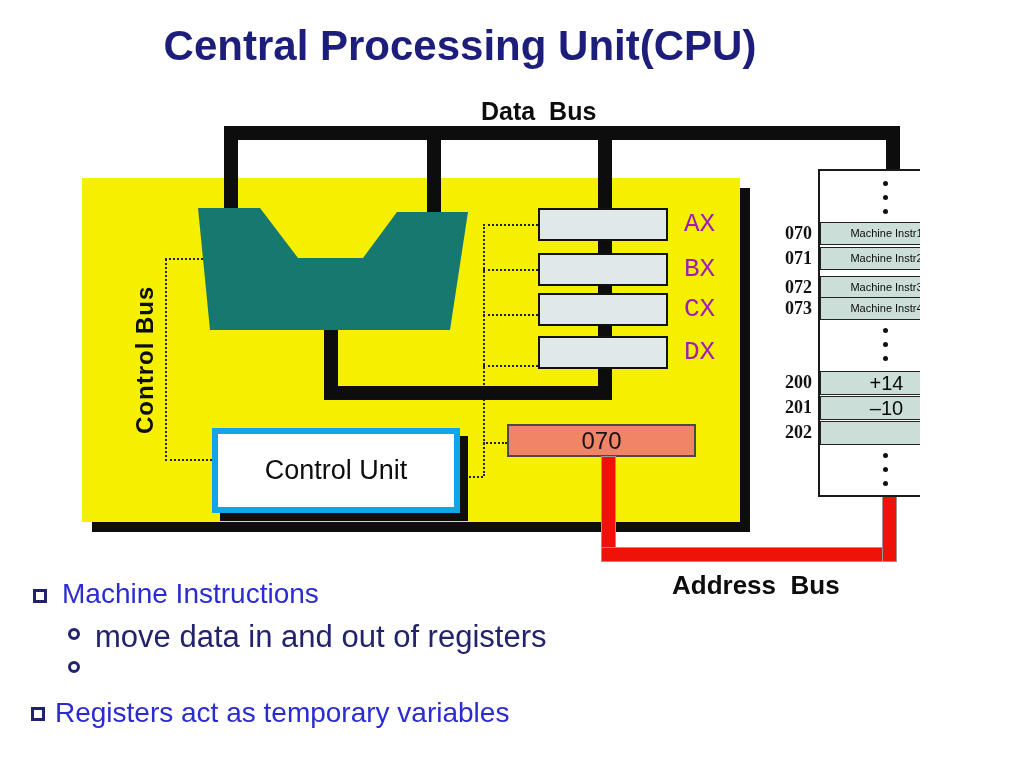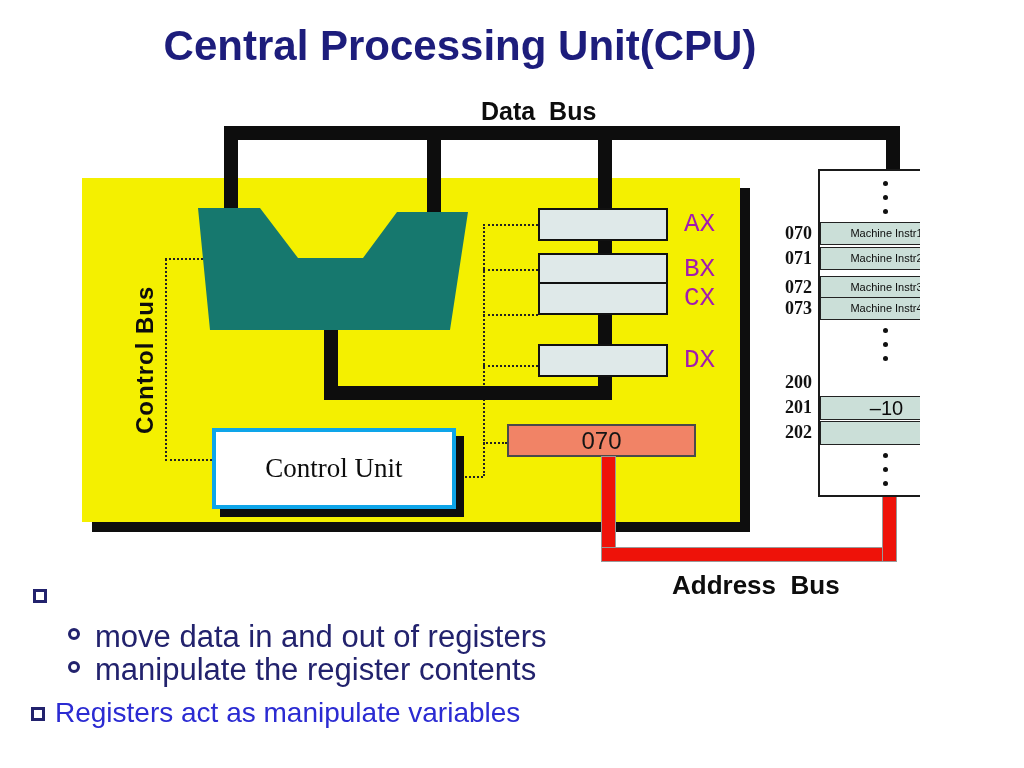--- a/index.html
+++ b/index.html
@@ -39,27 +39,27 @@
   .dr-cx{left:483px;top:314px;width:55px;}
   .dr-dx{left:483px;top:365px;width:55px;}
   .dr-ar{left:483px;top:442px;width:24px;}
   .dr-cu{left:448px;top:476px;width:35px;}
   
   .alu-svg{position:absolute;left:190px;top:200px;}
   .alu-text{position:absolute;left:181px;top:269px;width:290px;text-align:center;
          font-size:22px;line-height:27px;color:#e9f5f3;}
   
   .control-unit{position:absolute;left:212px;top:428px;width:236px;height:73px;
-         background:#ffffff;border:4px solid #0ea5e9;box-shadow:8px 8px 0 #0e0e0e;
+         background:#ffffff;border:6px solid #0ea5e9;box-shadow:8px 8px 0 #0e0e0e;
          display:flex;align-items:center;justify-content:center;
-         font-family:Liberation Serif, serif;font-size:27px;color:#0d0d0d;}
+         font-family:Liberation Sans, sans-serif;font-size:27px;color:#0d0d0d;}
   
   .reg{position:absolute;left:538px;width:130px;height:33px;background:#dfe9e9;
          border:2px solid #111;box-sizing:border-box;}
-  .g0{top:208px}.g1{top:253px}.g2{top:282px}.g3{top:344px}
+  .g0{top:208px}.g1{top:253px}.g2{top:293px}.g3{top:336px}
   .reg-label{position:absolute;left:684px;height:33px;line-height:33px;
          font-family:"Liberation Mono",monospace;font-size:26px;color:#a21caf;}
   
   .addr-reg{position:absolute;left:507px;top:424px;width:189px;height:33px;
          background:#f18366;border:2px solid #4a4a4a;box-sizing:border-box;
          display:flex;align-items:center;justify-content:center;
          font-size:24px;color:#151515;}
   
   .red{position:absolute;background:#ee1209;box-shadow:0 0 0 1px #999;}
   .r-v1{left:602px;top:457px;width:13px;height:104px;}
@@ -142,20 +142,21 @@
 
   <div class="red r-v1"></div>
   <div class="red r-h"></div>
   <div class="red r-v2"></div>
 
   <div class="mem-box"></div>
   <div class="mem-row instr r0">Machine Instr1</div>
   <div class="mem-row instr r1">Machine Instr2</div>
   <div class="mem-row instr r2">Machine Instr3</div>
   <div class="mem-row instr r3">Machine Instr4</div>
+  <div class="mem-row mdata r4">+14</div>
   <div class="mem-row mdata r5">–10</div>
   <div class="mem-row mdata r6"></div>
   <div class="addr-label r0">070</div>
   <div class="addr-label r1">071</div>
   <div class="addr-label r2">072</div>
   <div class="addr-label r3">073</div>
   <div class="addr-label r4">200</div>
   <div class="addr-label r5">201</div>
   <div class="addr-label r6">202</div>
   <div class="dots d1">
@@ -171,20 +172,20 @@
   <div class="dots d3">
       <i></i>
       <i></i>
       <i></i>
     </div>
 
   <div class="bus-label address-bus-label">Address  Bus</div>
   <div class="bus-label data-bus-label">Data  Bus</div>
 
   <span class="sq s1"></span>
+  <div class="bullet-l1 t1">Machine Instructions</div>
   <span class="ci c1"></span>
   <div class="bullet-l2 t2">move data in and out of registers</div>
   <span class="ci c2"></span>
-  <div class="bullet-l2 t3">manipulate the register contents</div>
   <span class="sq s2"></span>
-  <div class="bullet-l1 t4">Registers act as manipulate variables</div>
+  <div class="bullet-l1 t4">Registers act as temporary variables</div>
 
 </div>
 
 </body></html>

